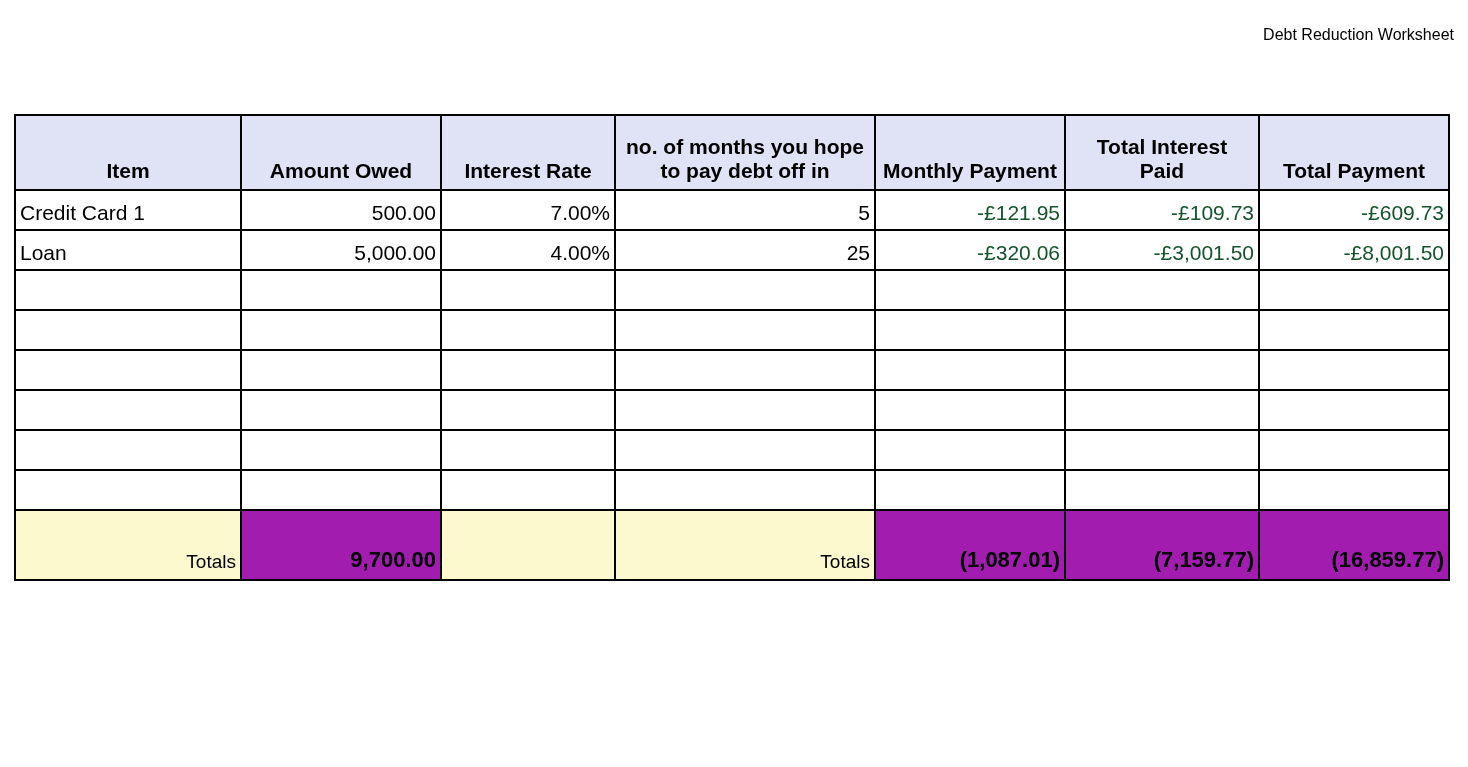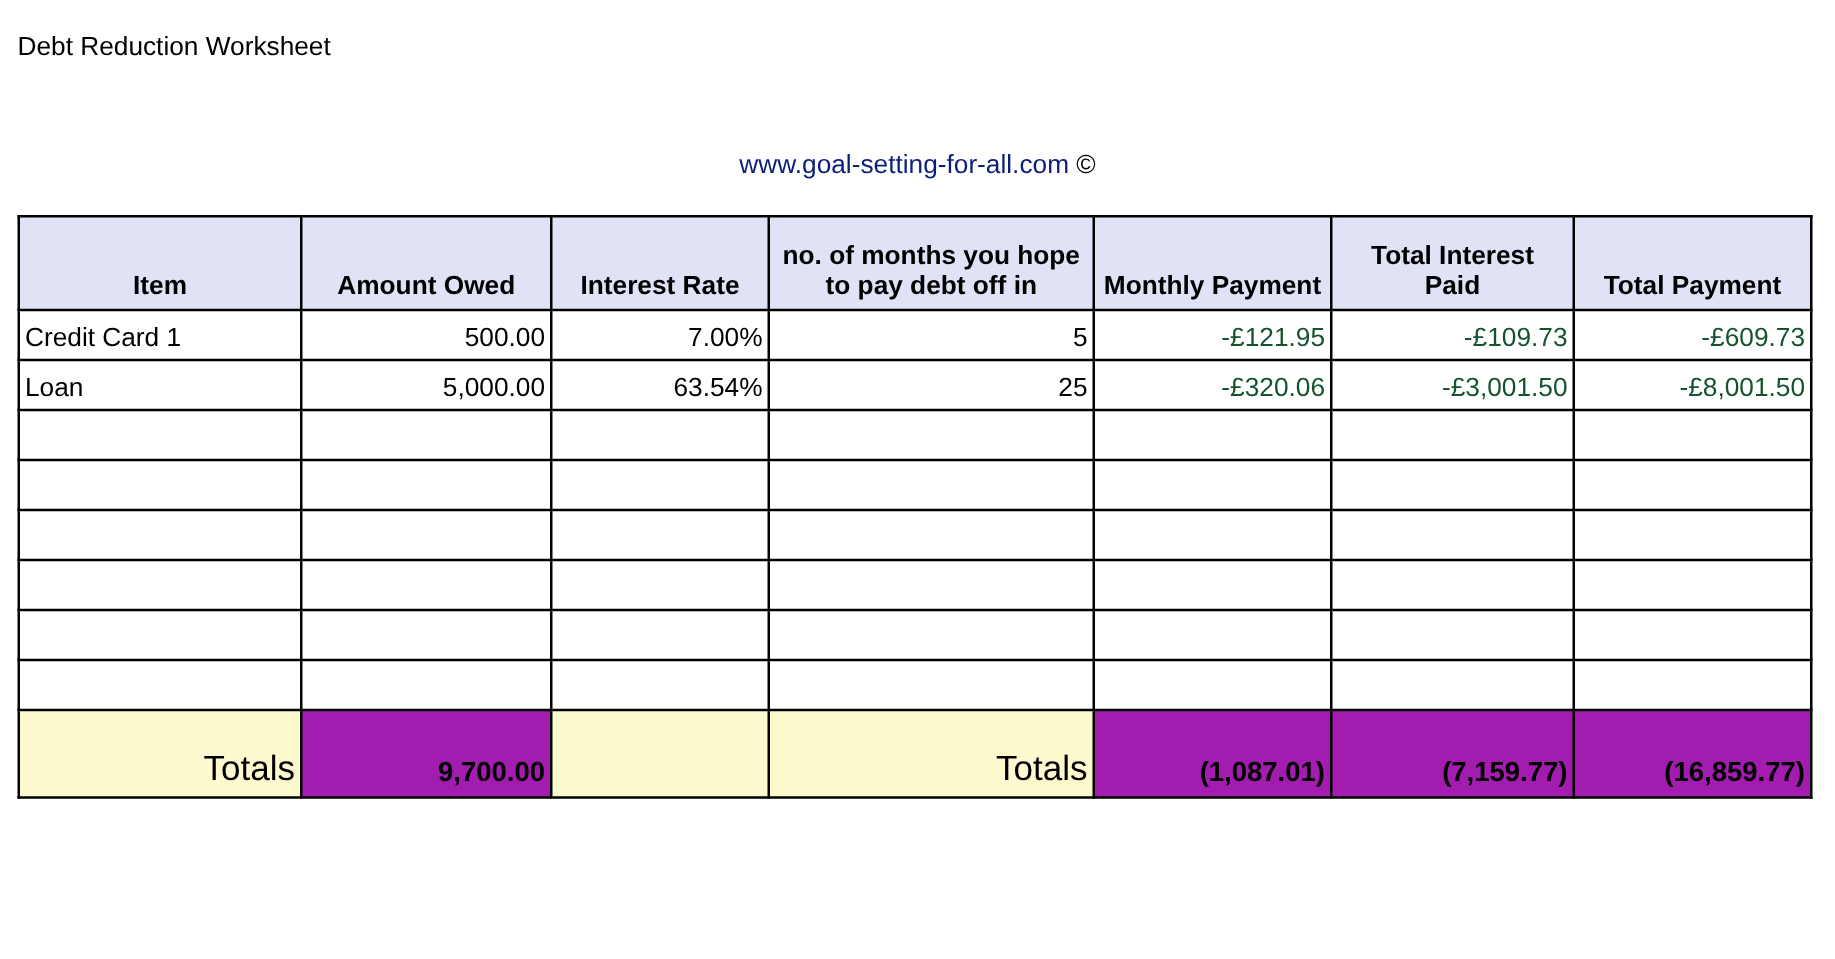--- a/index.html
+++ b/index.html
@@ -7,22 +7,22 @@
     margin: 0;
     padding: 0;
     font-family: Verdana, Geneva, sans-serif;
     font-size: 20px;
     color: #000;
     background: #fff;
     width: 1468px;
   }
   .page { padding: 10px 14px 20px 14px; }
   .page-title {
-    text-align: left;
-    font-size: 21px;
+    text-align: right;
+    font-size: 16px;
     margin-top: 16px;
     margin-bottom: 70px;
   }
   .source-line {
     text-align: center;
     font-size: 21px;
     margin-bottom: 28px;
   }
   .source-line a { color: #0b1f78; text-decoration: none; }
   .source-line .cmark { color: #000; }
@@ -64,40 +64,36 @@
     height: 70px;
     font-weight: bold;
     font-size: 22px;
     vertical-align: bottom;
     padding-bottom: 6px;
   }
   tr.totals td.label-y {
     background: #fdf9cf;
     text-align: right;
     font-weight: normal;
-    font-size: 28px;
+    font-size: 19px;
     padding-left: 22px;
   }
   tr.totals td.val-g {
     background: #a21caf;
     text-align: right;
   }
   tr.totals td.blank-y { background: #fdf9cf; }
 </style>
 </head>
 <body>
 
 <div class="page">
 
   <div class="page-title">Debt Reduction Worksheet</div>
 
-  <div class="source-line">
-    <a href="#">www.goal-setting-for-all.com</a>
-    <span class="cmark">©</span>
-  </div>
 
   <table class="debt">
     <colgroup>
       <col class="c-item">
         <col class="c-amount">
         <col class="c-rate">
         <col class="c-months">
         <col class="c-monthly">
         <col class="c-intpaid">
         <col class="c-totalpay">
@@ -119,21 +115,21 @@
           <td class="right">500.00</td>
           <td class="right">7.00%</td>
           <td class="right">5</td>
           <td class="right neg">-£121.95</td>
           <td class="right neg">-£109.73</td>
           <td class="right neg">-£609.73</td>
         </tr>
         <tr>
           <td class="left">Loan</td>
           <td class="right">5,000.00</td>
-          <td class="right">63.54%</td>
+          <td class="right">4.00%</td>
           <td class="right">25</td>
           <td class="right neg">-£320.06</td>
           <td class="right neg">-£3,001.50</td>
           <td class="right neg">-£8,001.50</td>
         </tr>
         <tr class="blank">
           <td></td>
           <td></td>
           <td></td>
           <td></td>

